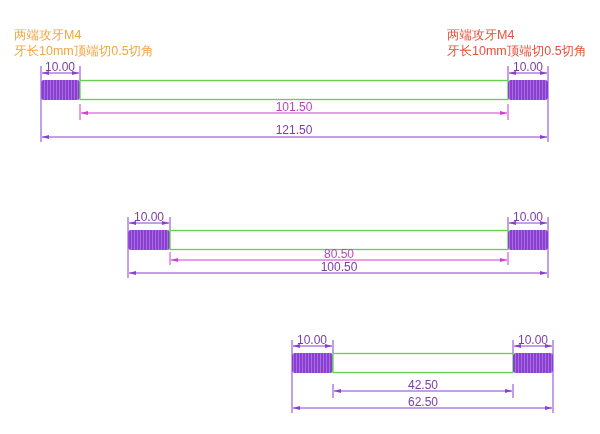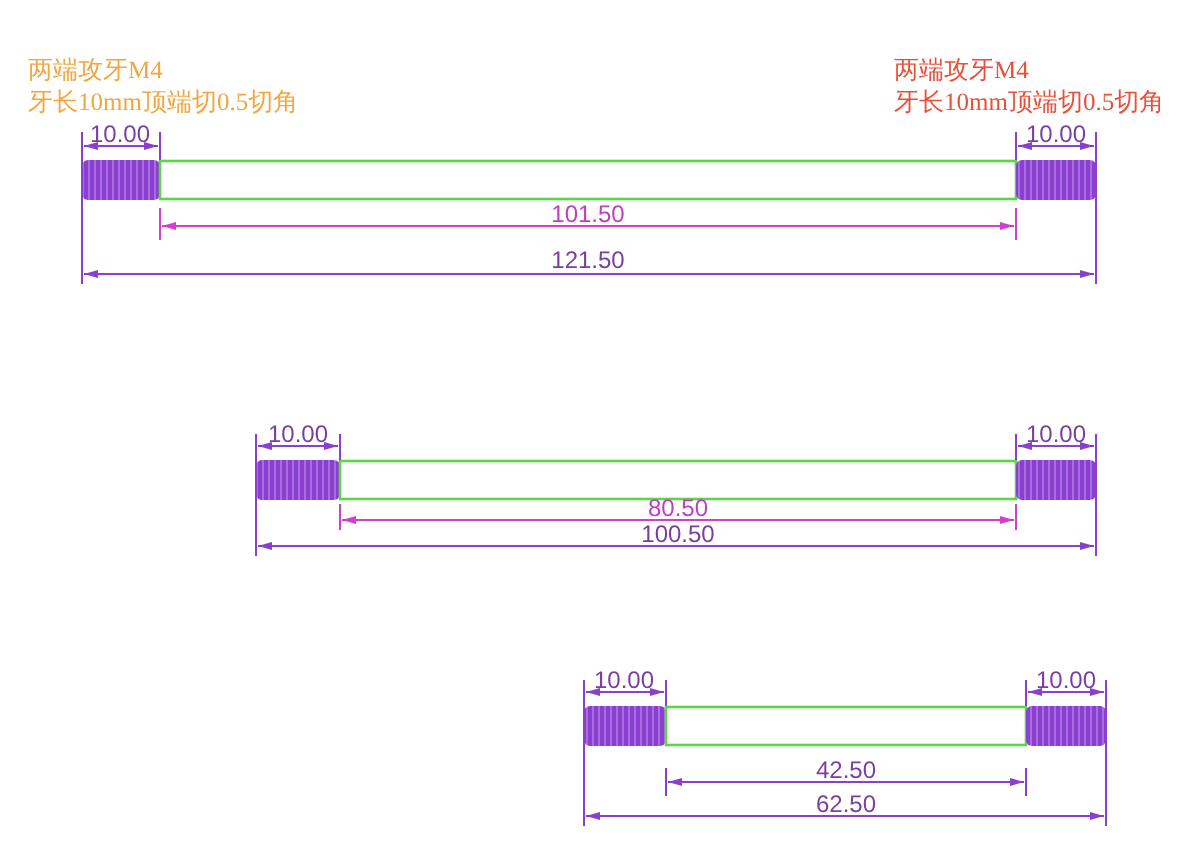--- a/index.html
+++ b/index.html
@@ -1,17 +1,17 @@
 <!DOCTYPE html>
 <html><head>
 <meta charset="utf-8">
 <style>
   html, body { margin: 0; padding: 0; background: #ffffff; }
   body { width: 600px; height: 434px; position: relative; overflow: hidden; font-family: "Liberation Sans", sans-serif; }
-  .note { position: absolute; font-family: Liberation Serif, serif; font-size: 12.5px; line-height: 16px; white-space: nowrap; }
+  .note { position: absolute; font-family: Liberation Sans, sans-serif; font-size: 12.5px; line-height: 16px; white-space: nowrap; }
   .note-left { left: 14px; top: 27px; color: #f2a63f; }
   .note-right { left: 447px; top: 27px; color: #e8503a; }
   svg { position: absolute; left: 0; top: 0; }
   .dimtext { font-family: "Liberation Sans", sans-serif; font-size: 12px; }
 </style>
 </head>
 <body>
 
 <div class="note note-left">
   <div>两端攻牙M4</div>

